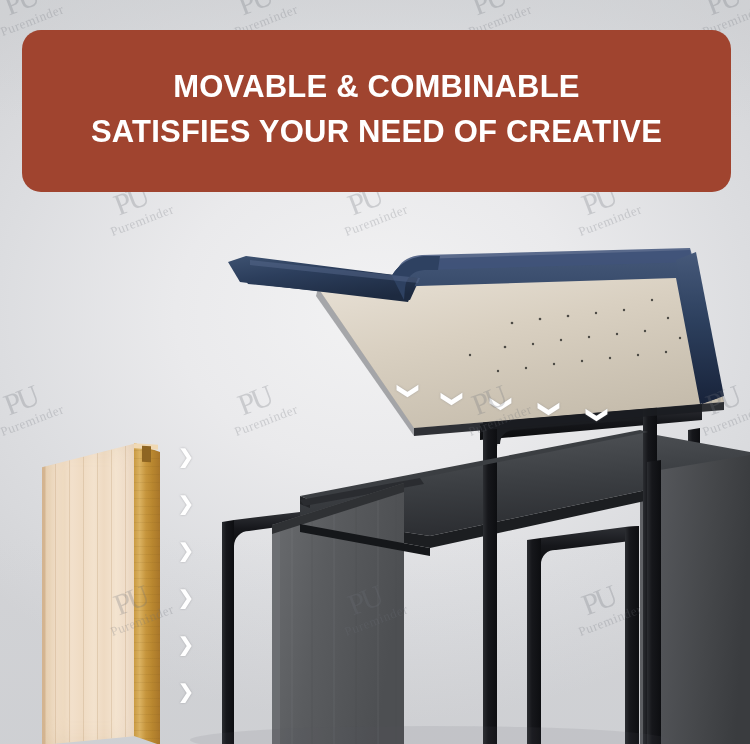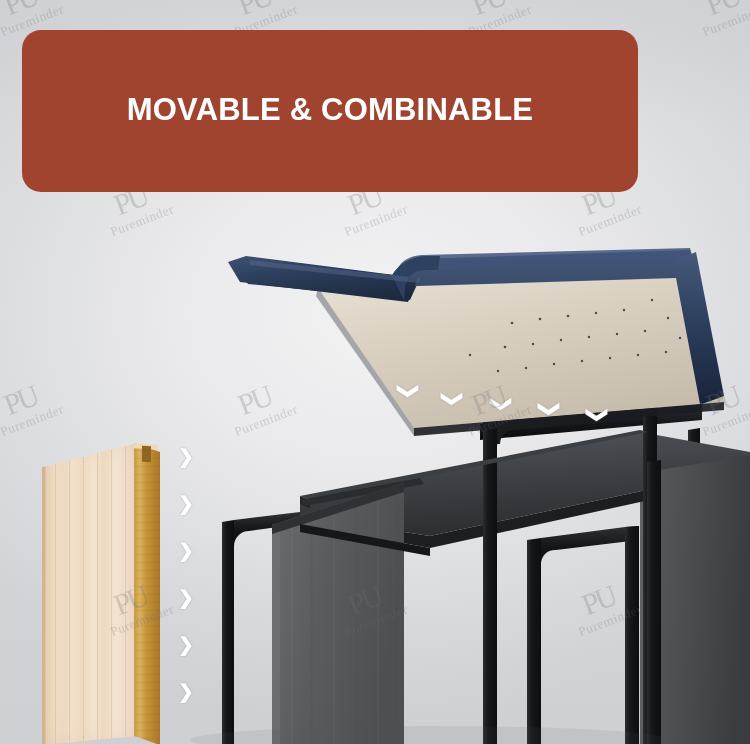--- a/index.html
+++ b/index.html
@@ -60,21 +60,21 @@
     letter-spacing: 0.6px;
     margin-top: 1px;
     margin-left: 8px;
   }
 
   
   .banner {
     position: absolute;
     left: 22px;
     top: 30px;
-    width: 616px;
+    width: 709px;
     height: 162px;
     background: #a0442f;
     border-radius: 19px;
     z-index: 70;
     display: flex;
     flex-direction: column;
     align-items: center;
     justify-content: center;
     box-sizing: border-box;
     padding: 4px 14px 8px 14px;
@@ -432,15 +432,16 @@
         <span class="wm-name">Pureminder</span>
       </div>
       <div class="wm" style="left: 618px; top: 660px;">
         <span class="wm-mono">PU</span>
         <span class="wm-name">Pureminder</span>
       </div>
     </div>
 
   <div class="banner">
     <div class="banner-line">MOVABLE &amp; COMBINABLE</div>
+    <div class="banner-line l2">SATISFIES YOUR NEED OF CREATIVE</div>
   </div>
 
 </div>
 
 </body></html>

